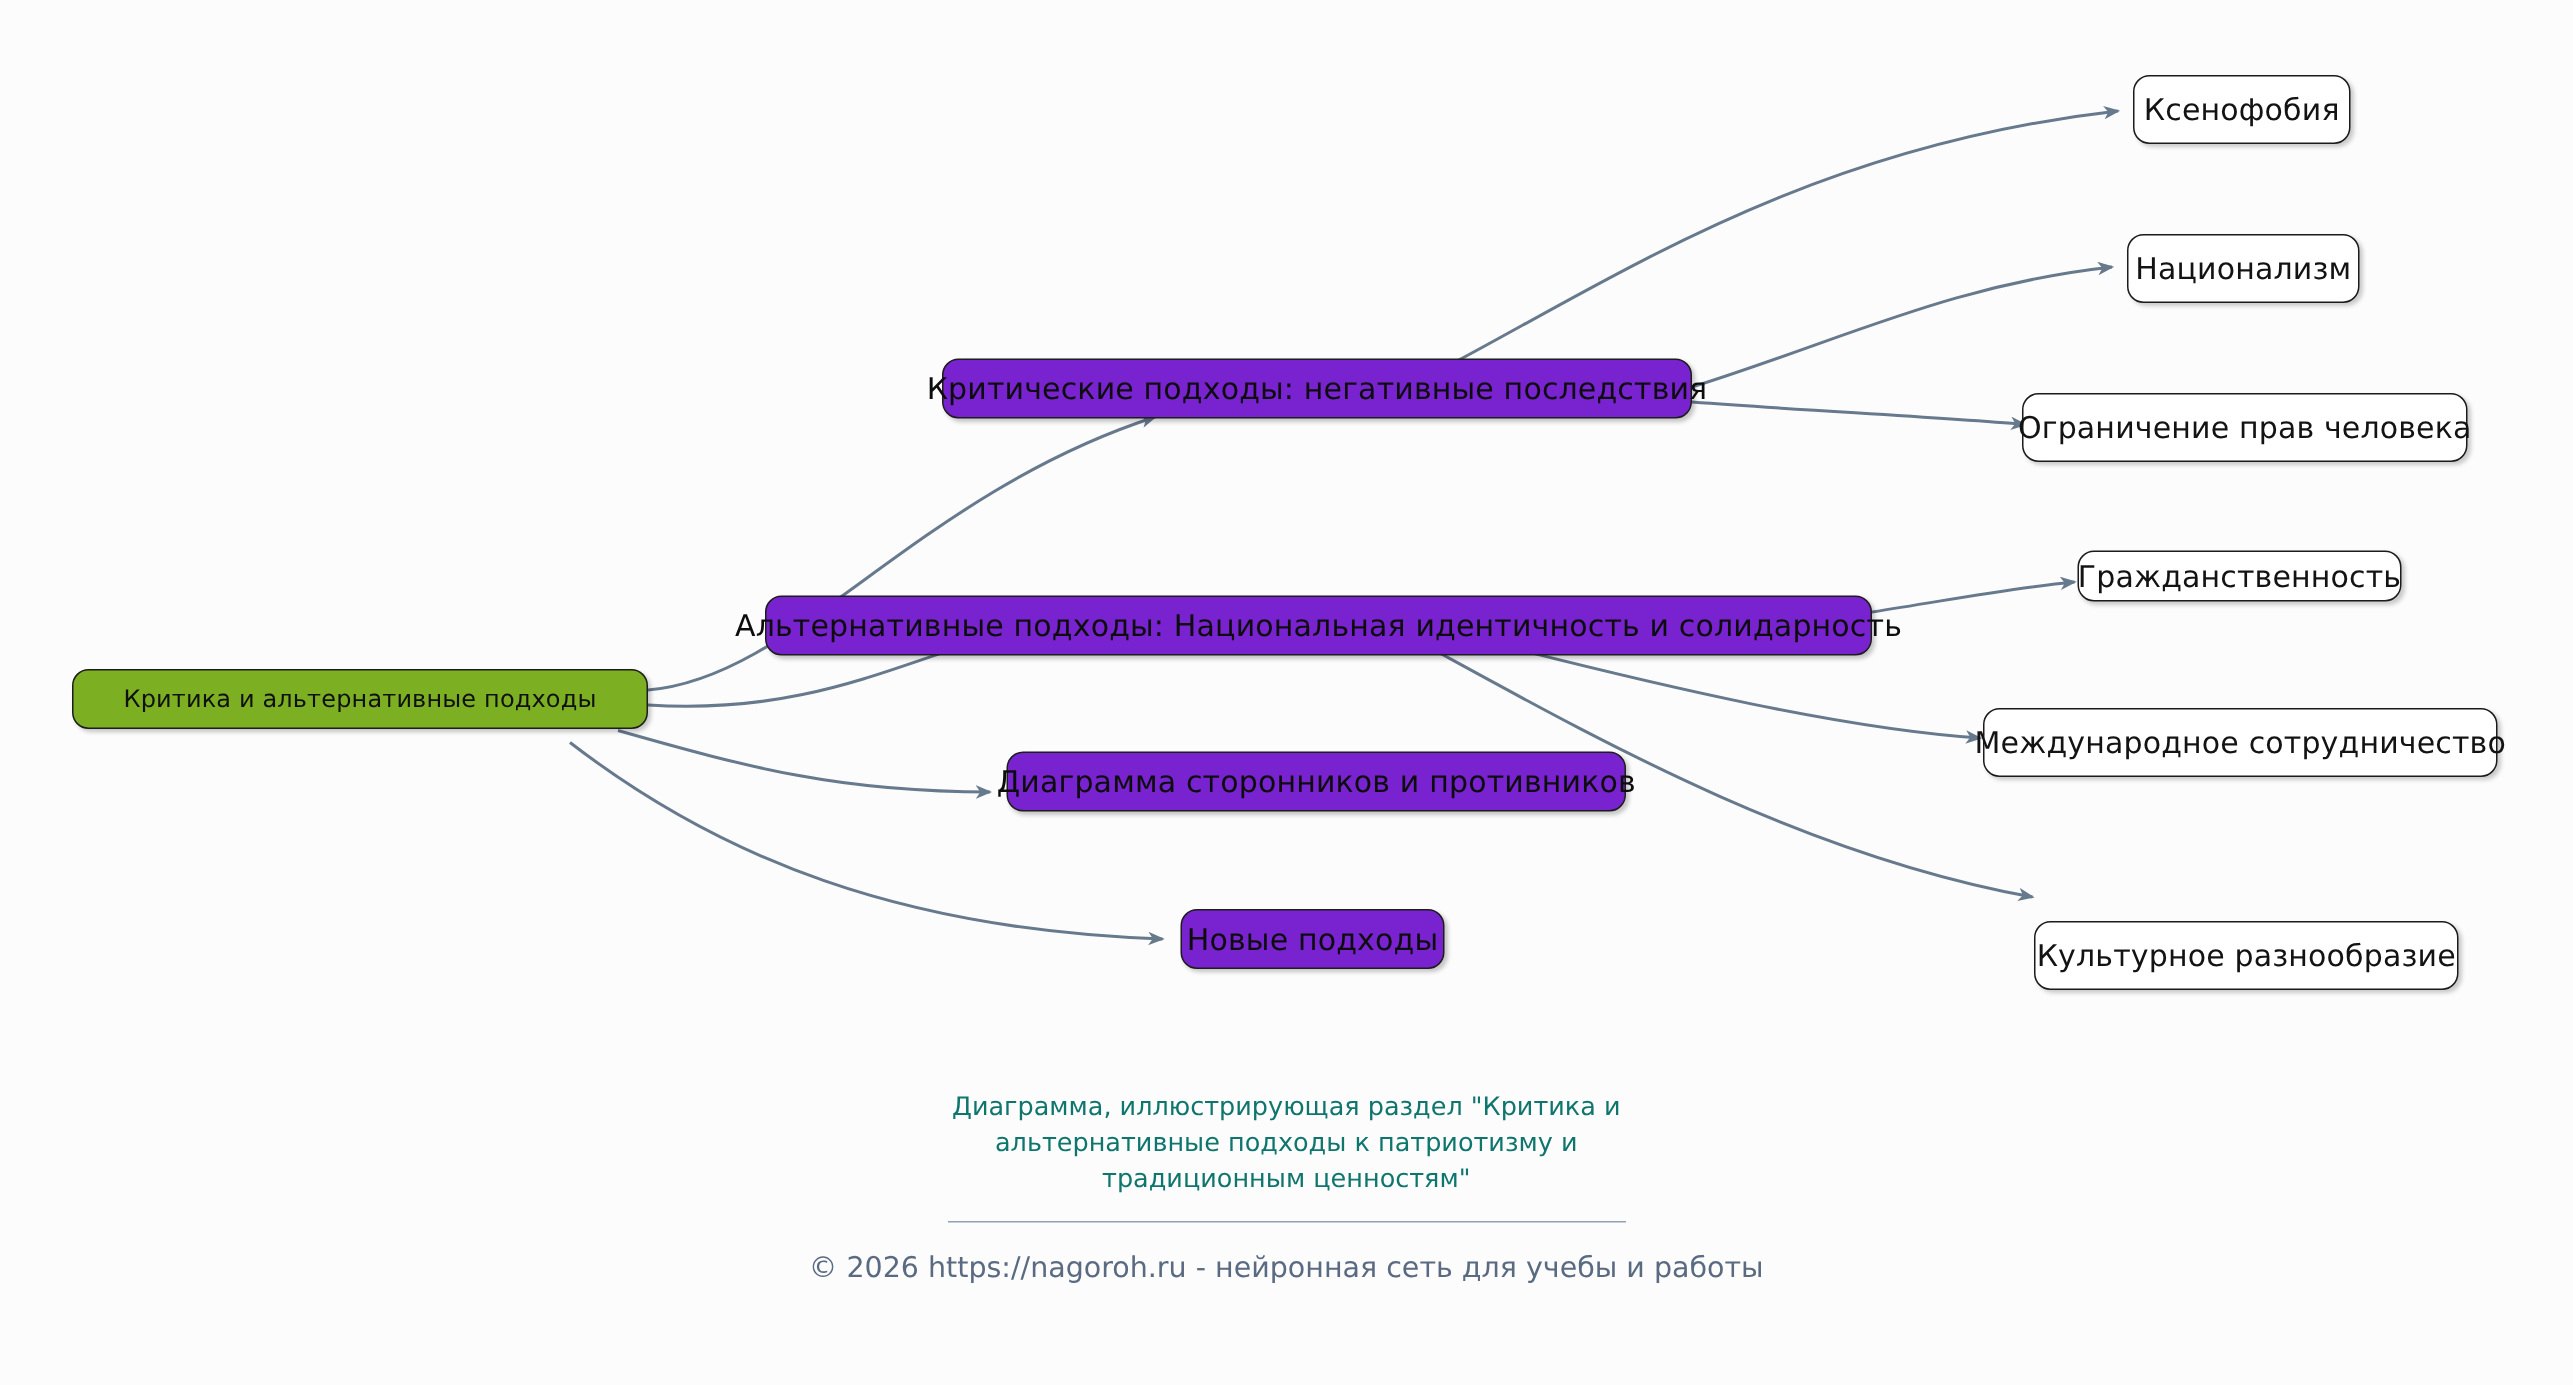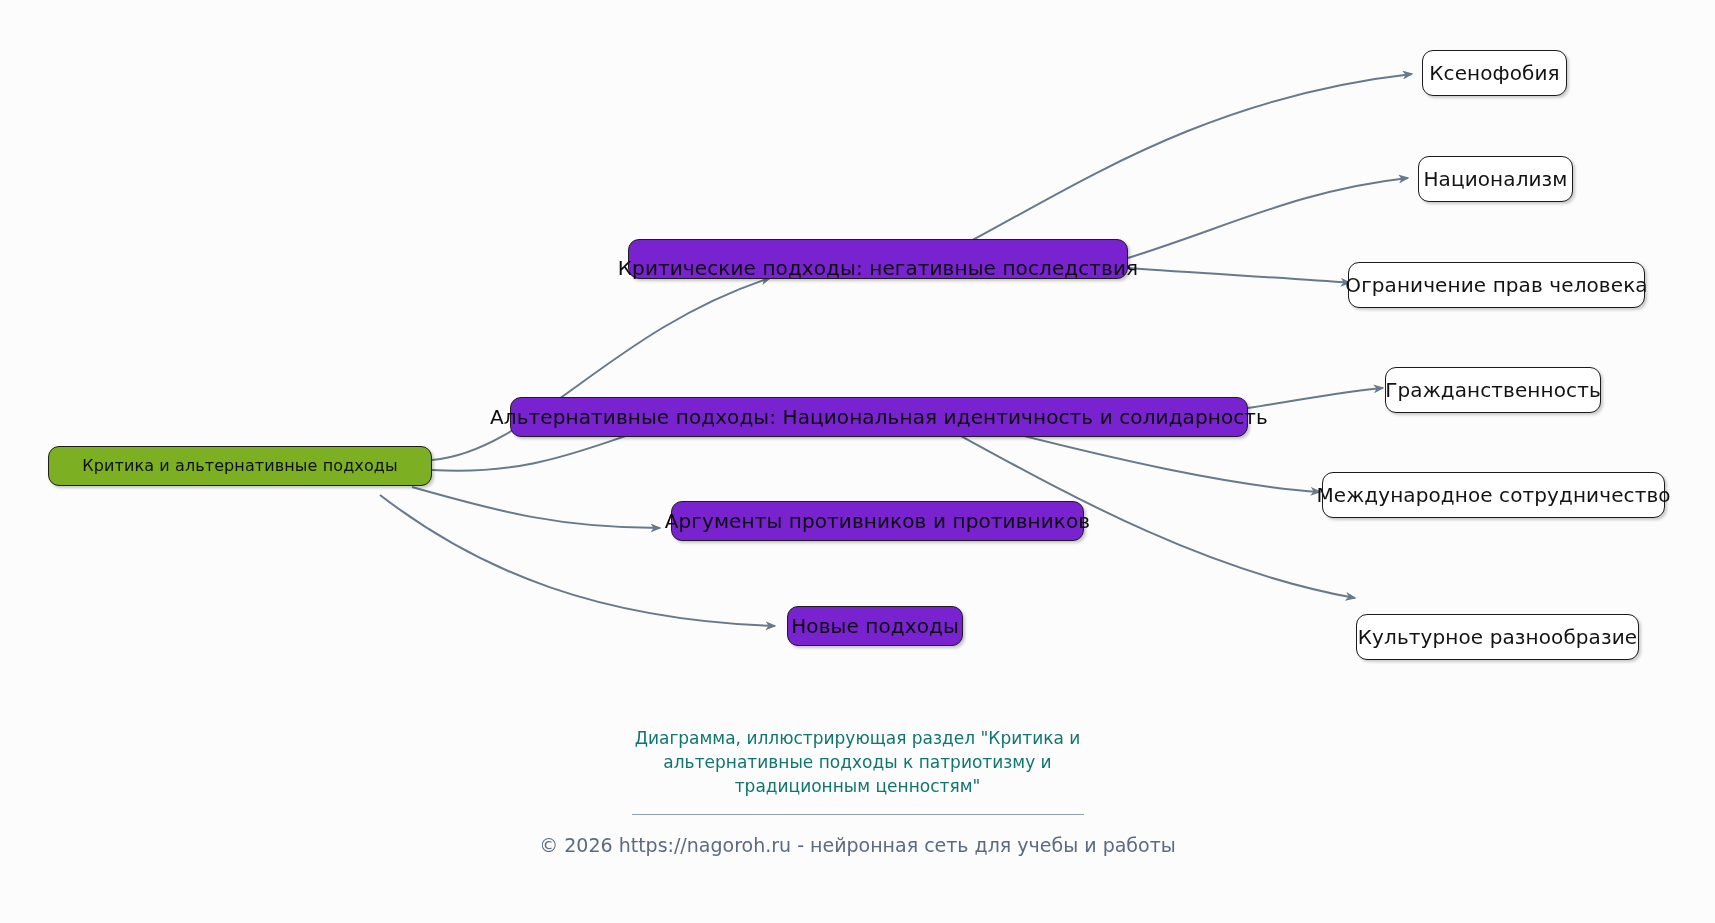--- a/index.html
+++ b/index.html
@@ -120,49 +120,49 @@
 
     <path class="edge-path" marker-end="url(#arrowhead)" d="M 1248,408 C 1300,400 1340,392 1383,388"></path>
     <path class="edge-path" marker-end="url(#arrowhead)" d="M 1000,430 C 1110,458 1230,486 1320,492"></path>
     <path class="edge-path" marker-end="url(#arrowhead)" d="M 950,430 C 1060,490 1200,570 1355,598"></path>
   </svg>
 
   <div class="node root" style="left:48px; top:446px; width:384px; height:40px;">
     <span class="node-label">Критика и альтернативные подходы</span>
   </div>
 
-  <div class="node branch" style="left:628px; top:239px; width:500px; height:40px;align-items:flex-end;">
+  <div class="node branch" style="left:628px; top:239px; width:500px; height:40px;">
     <span class="node-label">Критические подходы: негативные последствия</span>
   </div>
 
   <div class="node branch" style="left:510px; top:397px; width:738px; height:40px;">
     <span class="node-label">Альтернативные подходы: Национальная идентичность и солидарность</span>
   </div>
 
   <div class="node branch" style="left:671px; top:501px; width:413px; height:40px;">
-    <span class="node-label">Аргументы противников и противников</span>
+    <span class="node-label">Диаграмма сторонников и противников</span>
   </div>
 
   <div class="node branch" style="left:787px; top:606px; width:176px; height:40px;">
     <span class="node-label">Новые подходы</span>
   </div>
 
   <div class="node leaf" style="left:1422px; top:50px; width:145px; height:46px;">
     <span class="node-label">Ксенофобия</span>
   </div>
 
   <div class="node leaf" style="left:1418px; top:156px; width:155px; height:46px;">
     <span class="node-label">Национализм</span>
   </div>
 
   <div class="node leaf" style="left:1348px; top:262px; width:297px; height:46px;">
     <span class="node-label">Ограничение прав человека</span>
   </div>
 
-  <div class="node leaf" style="left:1385px; top:367px; width:216px; height:46px;">
+  <div class="node leaf" style="left:1385px; top:367px; width:216px; height:34px;">
     <span class="node-label">Гражданственность</span>
   </div>
 
   <div class="node leaf" style="left:1322px; top:472px; width:343px; height:46px;">
     <span class="node-label">Международное сотрудничество</span>
   </div>
 
   <div class="node leaf" style="left:1356px; top:578px; width:283px; height:46px;margin-top:36px;">
     <span class="node-label">Культурное разнообразие</span>
   </div>

